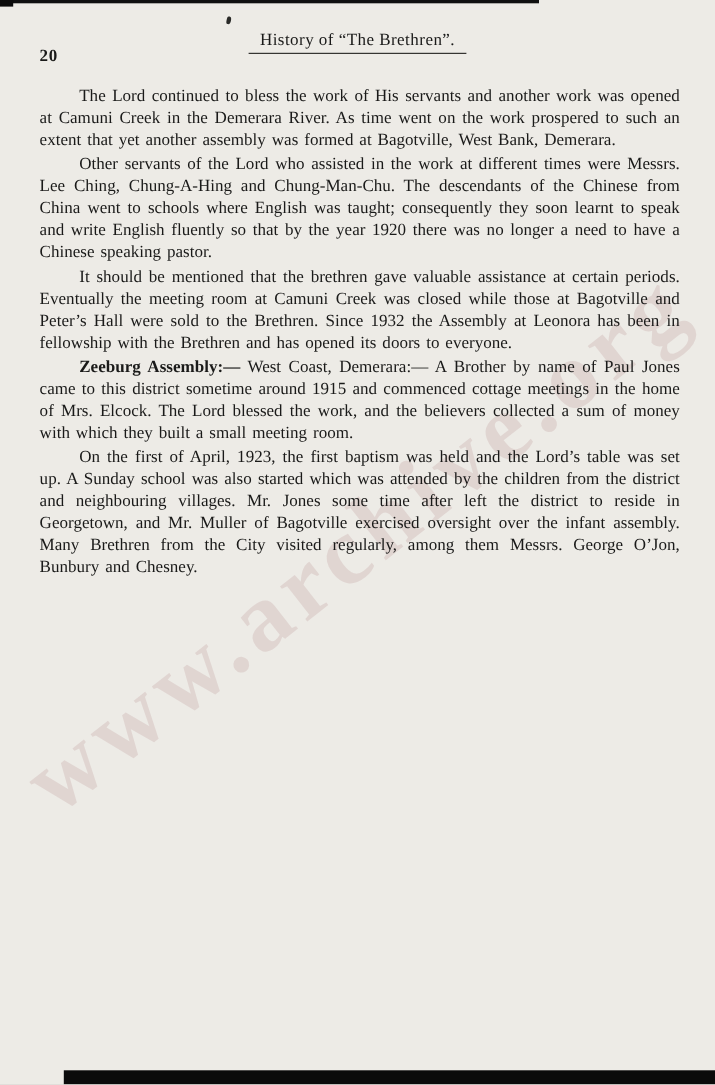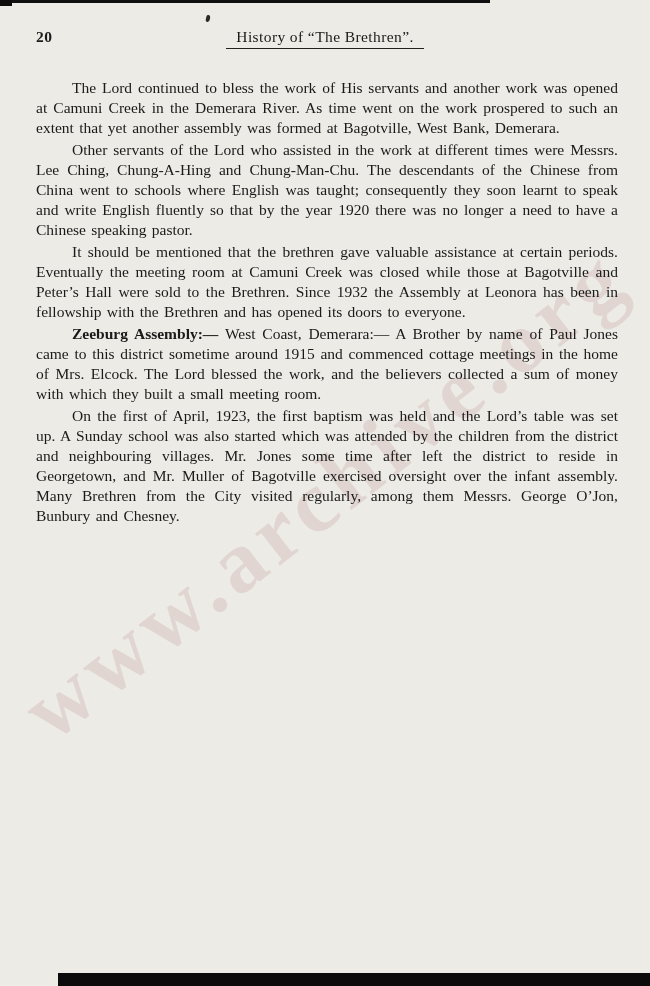--- a/index.html
+++ b/index.html
@@ -59,21 +59,21 @@
   }
   
   .header {
     position: relative;
     height: 34px;
     padding-top: 28px;
   }
   .pagenum {
     position: absolute;
     left: 36px;
-    top: 28px;
+    top: 42px;
     font-size: 15.5px;
     font-weight: bold;
     letter-spacing: 0.5px;
   }
   .title-wrap {
     text-align: center;
   }
   .title {
     display: inline-block;
     font-size: 15.5px;

